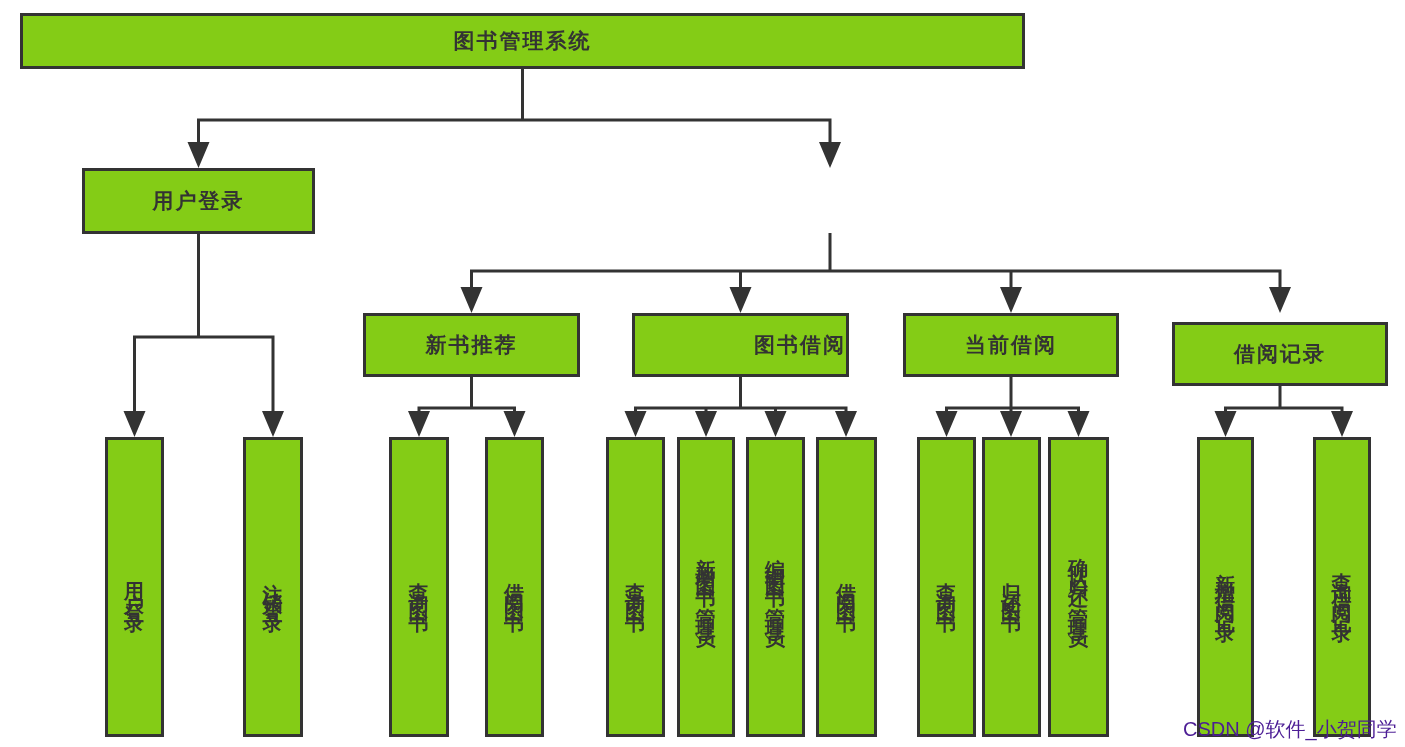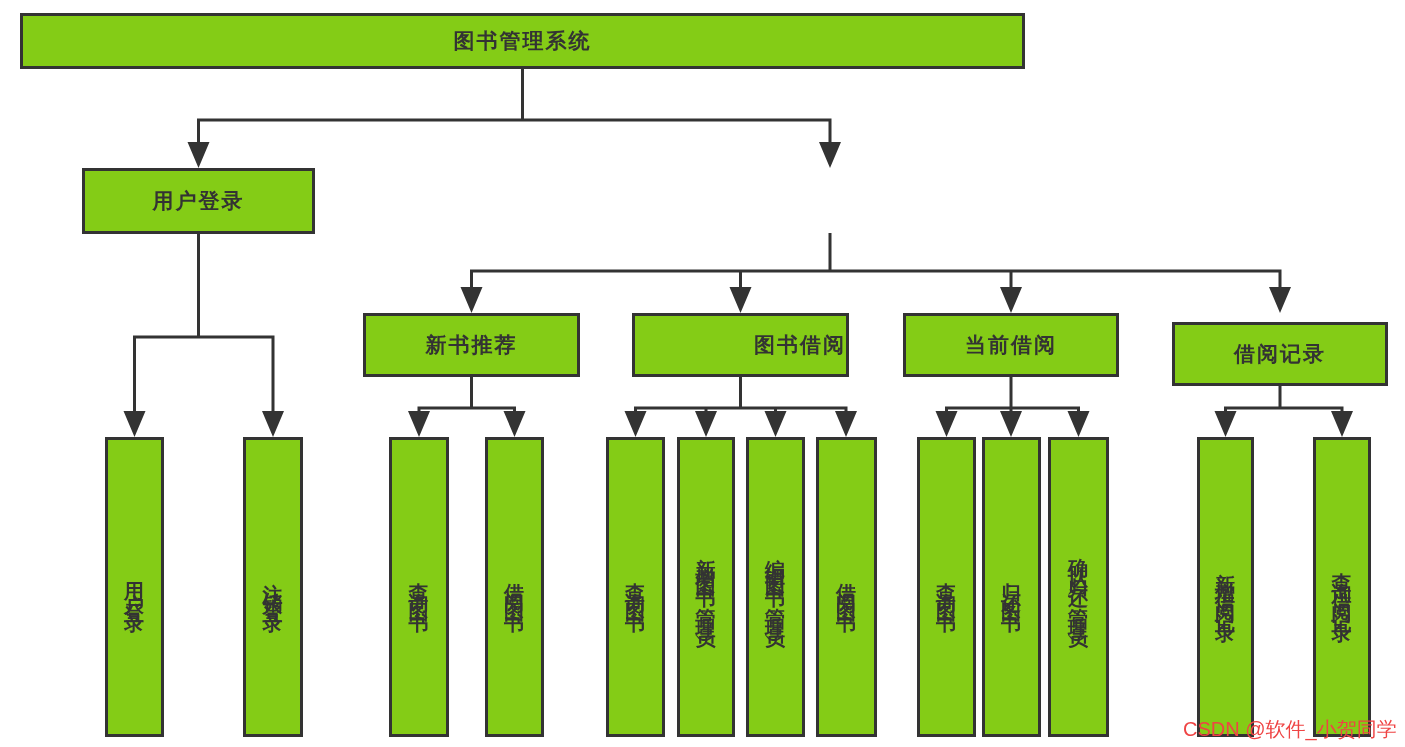--- a/index.html
+++ b/index.html
@@ -34,21 +34,21 @@
     text-orientation: mixed;
     letter-spacing: 10px;
     line-height: 1.2;
     white-space: nowrap;
   }
   .watermark {
     position: absolute;
     left: 1183px;
     top: 716px;
     font-size: 20px;
-    color: #ef4444;
+    color: #4c1d95;
     white-space: nowrap;
     z-index: 5;
   }
 </style>
 </head>
 <body>
 
 <div class="stage">
 
   <svg class="connectors" width="1405" height="747" viewBox="0 0 1405 747">

